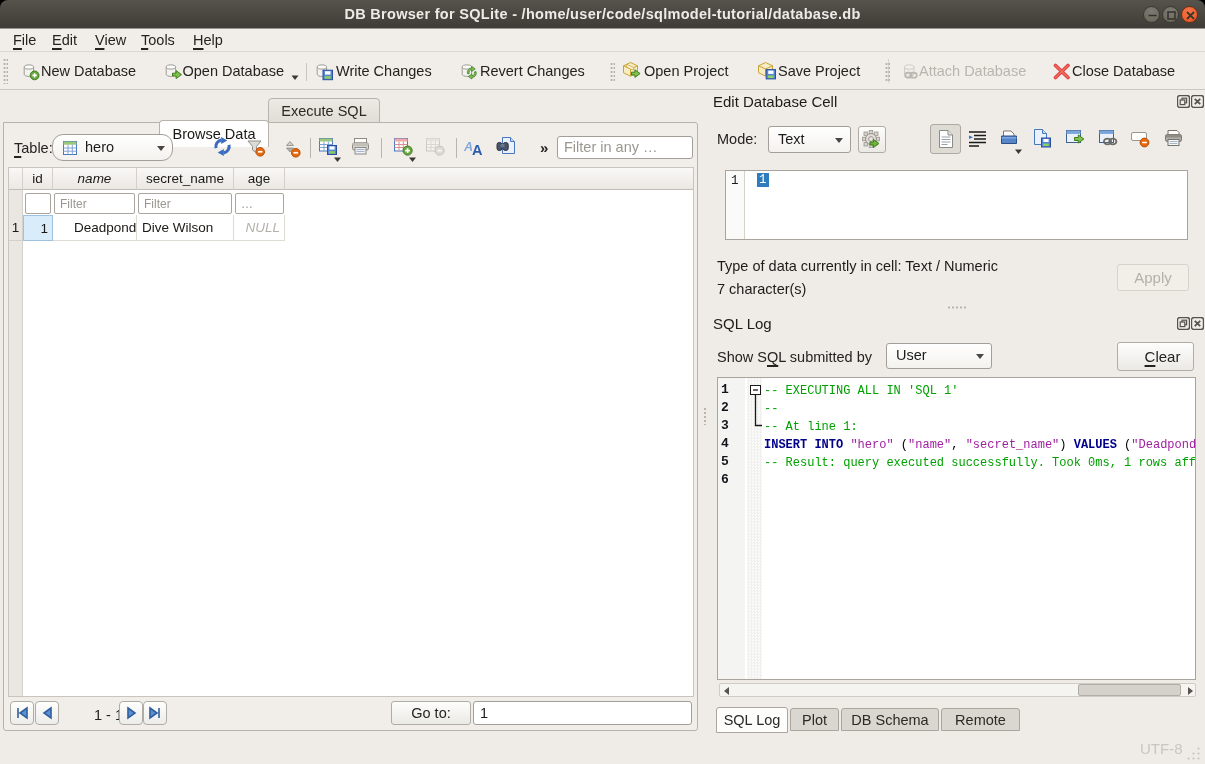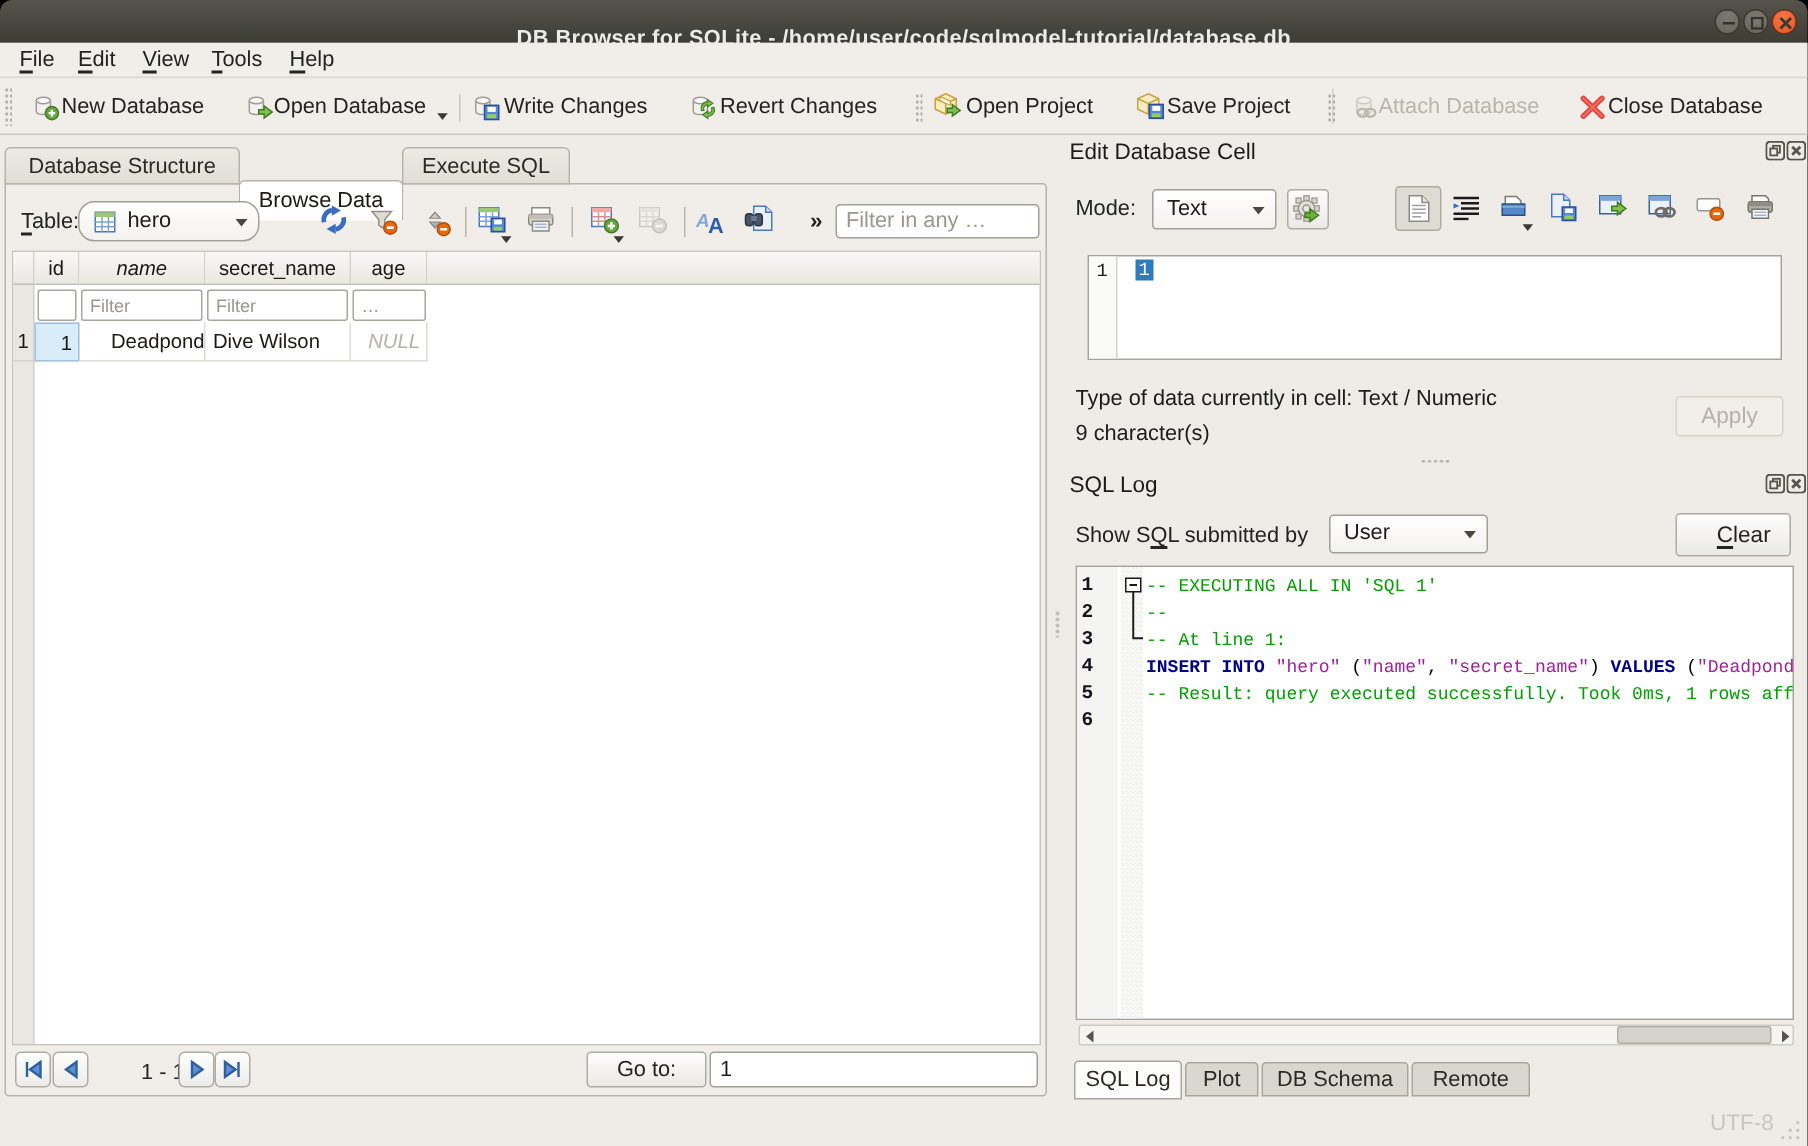--- a/index.html
+++ b/index.html
@@ -3,21 +3,21 @@
 <meta charset="utf-8">
 <style>
 * { margin:0; padding:0; box-sizing:border-box; }
 html,body { width:1205px; height:764px; background:#000; overflow:hidden; }
 body { font-family:"Liberation Sans", sans-serif; }
 #win { position:absolute; left:0; top:0; width:1205px; height:764px;
   background:linear-gradient(#56534c 0px, #3e3c36 28px, #efece7 29px); border-radius:8px 8px 0 0; overflow:hidden; }
 .abs { position:absolute; }
 
 
-#titlebar { position:absolute; left:0; top:12px; width:1205px; height:29px; }
+#titlebar { position:absolute; left:0; top:0; width:1205px; height:29px; }
 #title-text { position:absolute; left:0; top:6px; width:1205px; text-align:center;
   color:#edebe8; font-size:14.5px; font-weight:bold; letter-spacing:0.3px; }
 .winbtn { position:absolute; top:6px; width:17px; height:17px; border-radius:50%; }
 #btn-min  { left:1143px; background:radial-gradient(circle at 50% 30%, #7d7a73, #676459); border:1px solid #3b392f; }
 #btn-max  { left:1162px; background:radial-gradient(circle at 50% 30%, #7d7a73, #676459); border:1px solid #3b392f; }
 #btn-close{ left:1181px; background:radial-gradient(circle at 45% 30%, #f4764a, #ea5420); border:1px solid #67301a; }
 .winbtn svg { position:absolute; left:0; top:0; }
 
 
 #menubar { position:absolute; left:0; top:29px; width:1205px; height:23px;
@@ -186,21 +186,20 @@
       <ellipse cx="7.5" cy="13.2" rx="3.4" ry="2.6" fill="none" stroke="#8f8b84" stroke-width="1.6"></ellipse>
       <ellipse cx="12.5" cy="13.2" rx="3.4" ry="2.6" fill="none" stroke="#8f8b84" stroke-width="1.6"></ellipse>
     </svg>
 
     <svg class="abs" style="left:1053px; top:63px;" width="18" height="17">
       <path d="M2.5 2.5 L15 14.5 M15 2.5 L2.5 14.5" stroke="#e04343" stroke-width="3.6" stroke-linecap="round"></path>
       <path d="M2.5 2.5 L15 14.5 M15 2.5 L2.5 14.5" stroke="#ef6c5a" stroke-width="1.6" stroke-linecap="round"></path>
     </svg>
   </div>
 
-  <div class="tab" style="left:3px; top:98px; width:157px; height:25px; line-height:25px;">Database Structure</div>
   <div class="tab" style="left:268px; top:98px; width:112px; height:25px; line-height:25px;">Execute SQL</div>
   <div class="tab active" style="left:159px; top:96px; width:110px; height:27px; line-height:26px;">Browse Data</div>
 
   <div id="pane-left"></div>
 
   <span class="ctl-label" style="left:14px; top:140px;"><span class="mn">T</span>able:</span>
   <div class="combo" style="left:52px; top:134px; width:121px; height:27px;border-radius:11px;">
     <span style="position:absolute; left:32px; top:4px;">hero</span>
     <span class="arrow"></span>
   </div>
@@ -437,21 +436,21 @@
       </svg>
     </div>
 
     <div class="abs" style="left:725px; top:170px; width:463px; height:70px; background:#fff; border:1px solid #a8a49d;">
       <div class="abs" style="left:0; top:0; width:19px; height:68px; background:#fafaf9; border-right:1px solid #d5d2cc;"></div>
       <span class="mono abs" style="left:5px; top:3px; font-size:12.5px; color:#1a1916;">1</span>
       <span class="mono abs" style="left:31px; top:2px; font-size:12.5px; background:#2e7bbd; color:#fff; padding:0 2px;">1</span>
     </div>
 
     <span class="abs" style="left:717px; top:258px; font-size:14.5px; color:#1d1c19;">Type of data currently in cell: Text / Numeric</span>
-    <span class="abs" style="left:717px; top:281px; font-size:14.5px; color:#1d1c19;">9 character(s)</span>
+    <span class="abs" style="left:717px; top:281px; font-size:14.5px; color:#1d1c19;">7 character(s)</span>
     <div class="pbtn" style="left:1117px; top:264px; width:72px; height:27px; line-height:26px; font-size:15px; color:#b5b1a9; background:#f2efe9; border-color:#d7d3cc;">Apply</div>
   </div>
 
   <div class="abs" style="left:947px; top:306px; width:20px; height:3px;
     background-image:radial-gradient(circle, #b5b1aa 1px, transparent 1.2px); background-size:4px 3px;"></div>
 
   <div id="dock-log">
     <span class="dock-title" style="left:713px; top:315px;">SQL Log</span>
     <div class="dockbtn" style="left:1177px; top:316px;"><svg width="13" height="13">
           <rect x="0.5" y="0.5" width="12" height="12" rx="2.5" fill="none" stroke="#55534c" stroke-width="1.4"></rect>

